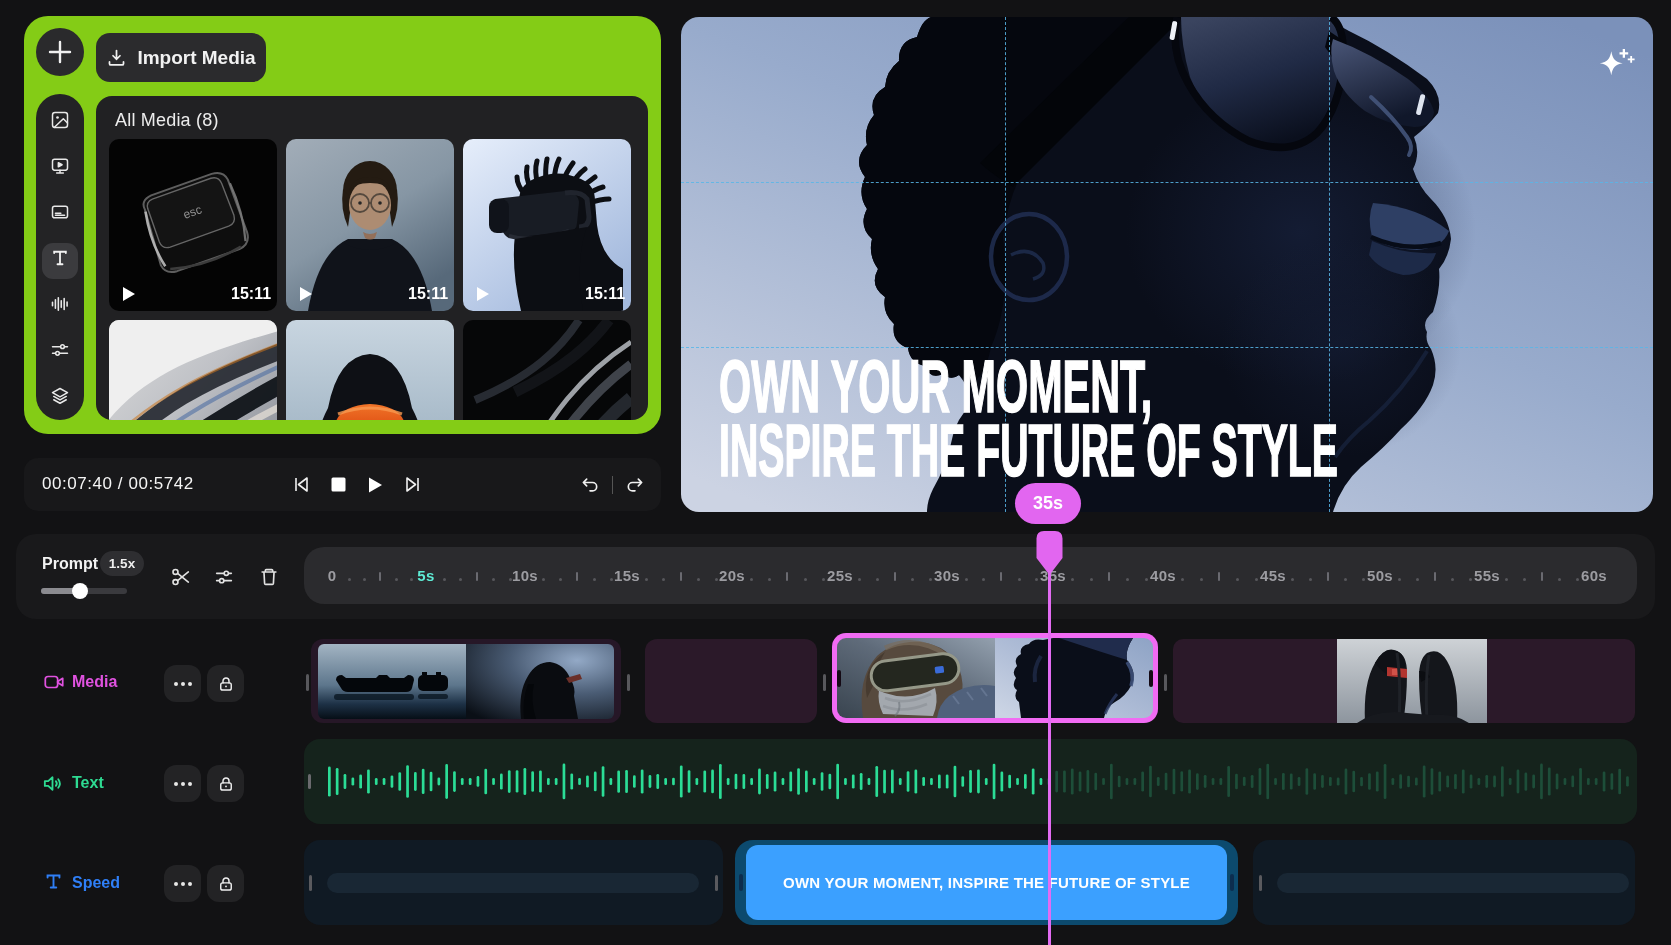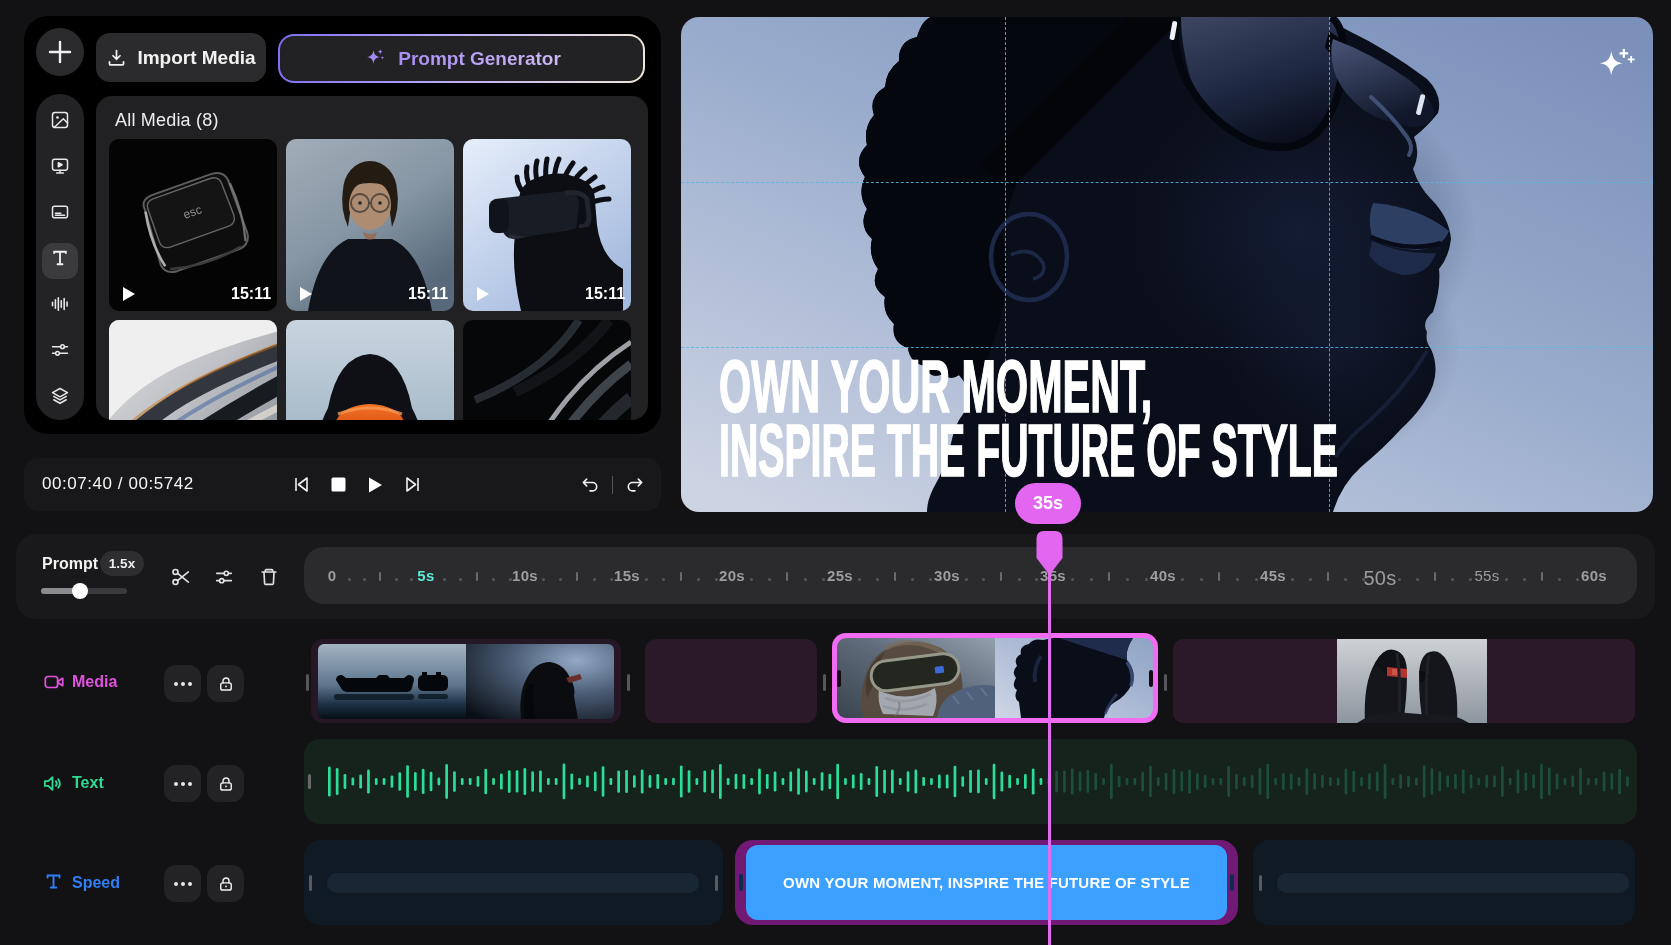--- a/index.html
+++ b/index.html
@@ -1,42 +1,34 @@
 <!DOCTYPE html>
 <html><head><meta charset="utf-8">
 <style>
   * { margin:0; padding:0; box-sizing:border-box; font-family:"Liberation Sans", sans-serif; }
   html,body { width:1671px; height:945px; background:#121214; overflow:hidden; }
   .abs { position:absolute; }
 </style></head>
 <body>
 
-<div class="abs" style="left:24px;top:16px;width:637px;height:418px;background:#000000;border-radius:24px;overflow:hidden">
+<div class="abs" style="left:24px;top:16px;width:637px;height:418px;background:#84cc16;border-radius:24px;overflow:hidden">
 
   <div class="abs" style="left:12px;top:12px;width:48px;height:48px;background:#2a2a2c;border-radius:50%">
     <svg width="48" height="48" viewBox="0 0 48 48">
         <path d="M24 14 V34 M14 24 H34" stroke="#f0f0f0" stroke-width="2.4" stroke-linecap="round"></path>
       </svg>
   </div>
 
   <div class="abs" style="left:72px;top:17px;width:170px;height:49px;background:#2b2b2d;border-radius:14px;display:flex;align-items:center;justify-content:center;gap:10px">
     <svg width="21" height="21" viewBox="0 0 24 24" fill="none" stroke="#f0f0f0" stroke-width="2" stroke-linecap="round" stroke-linejoin="round">
         <path d="M12 4v10m0 0l-4-4m4 4l4-4M4 17v2a1.5 1.5 0 001.5 1.5h13A1.5 1.5 0 0020 19v-2"></path>
       </svg>
     <span style="font-size:19px;font-weight:700;color:#f2f2f2">Import Media</span>
   </div>
 
-  <div class="abs" style="left:254px;top:18px;width:367px;height:49px;border-radius:16px;background:linear-gradient(#222224,#222224) padding-box, linear-gradient(100deg,#7d6ef5,#b9a8f5 45%,#efe8d8) border-box;border:2px solid transparent;display:flex;align-items:center;justify-content:center;gap:11px">
-    <svg width="25" height="25" viewBox="0 0 24 24" fill="#a688f5">
-        <path d="M11 4 C11.7 8.2 13 9.6 17 10.5 C13 11.4 11.7 12.8 11 17 C10.3 12.8 9 11.4 5 10.5 C9 9.6 10.3 8.2 11 4 Z"></path>
-        <path d="M17.5 3 C17.8 4.6 18.4 5.2 20 5.5 C18.4 5.8 17.8 6.4 17.5 8 C17.2 6.4 16.6 5.8 15 5.5 C16.6 5.2 17.2 4.6 17.5 3 Z"></path>
-        <path d="M19.5 9.5 C19.7 10.6 20.1 11 21.2 11.2 C20.1 11.4 19.7 11.8 19.5 12.9 C19.3 11.8 18.9 11.4 17.8 11.2 C18.9 11 19.3 10.6 19.5 9.5 Z"></path>
-      </svg>
-    <span style="font-size:19px;font-weight:700;background:linear-gradient(90deg,#a78df6,#cdb9f2);-webkit-background-clip:text;background-clip:text;color:transparent">Prompt Generator</span>
-  </div>
 
   <div class="abs" style="left:12px;top:78px;width:48px;height:326px;background:#232325;border-radius:24px">
     <div class="abs" style="left:14px;top:16px"><svg width="20" height="20" viewBox="0 0 24 24" fill="none" stroke="#e8e8e8" stroke-width="1.8" stroke-linecap="round" stroke-linejoin="round">
           <rect x="3" y="3" width="18" height="18" rx="3"></rect>
           <circle cx="9" cy="9" r="1.6" fill="#e8e8e8" stroke="none"></circle>
           <path d="M21 15.5 L16 10.5 L5 21"></path>
         </svg></div>
     <div class="abs" style="left:14px;top:62px"><svg width="20" height="20" viewBox="0 0 24 24" fill="none" stroke="#e8e8e8" stroke-width="1.8" stroke-linecap="round" stroke-linejoin="round">
           <rect x="3" y="4" width="18" height="13" rx="2.5"></rect>
           <path d="M10 8 L14.5 10.5 L10 13 Z" fill="#e8e8e8"></path>
@@ -312,22 +304,22 @@
 <span style="position:absolute;left:332px;top:567px;transform:translateX(-50%);font-size:15px;font-weight:600;color:#9c9ca1;letter-spacing:.3px">0</span>
 <span style="position:absolute;left:426px;top:567px;transform:translateX(-50%);font-size:15px;font-weight:600;color:#5eead4;letter-spacing:.3px">5s</span>
 <span style="position:absolute;left:525px;top:567px;transform:translateX(-50%);font-size:15px;font-weight:600;color:#9c9ca1;letter-spacing:.3px">10s</span>
 <span style="position:absolute;left:627px;top:567px;transform:translateX(-50%);font-size:15px;font-weight:600;color:#9c9ca1;letter-spacing:.3px">15s</span>
 <span style="position:absolute;left:732px;top:567px;transform:translateX(-50%);font-size:15px;font-weight:600;color:#9c9ca1;letter-spacing:.3px">20s</span>
 <span style="position:absolute;left:840px;top:567px;transform:translateX(-50%);font-size:15px;font-weight:600;color:#9c9ca1;letter-spacing:.3px">25s</span>
 <span style="position:absolute;left:947px;top:567px;transform:translateX(-50%);font-size:15px;font-weight:600;color:#9c9ca1;letter-spacing:.3px">30s</span>
 <span style="position:absolute;left:1053px;top:567px;transform:translateX(-50%);font-size:15px;font-weight:600;color:#9c9ca1;letter-spacing:.3px">35s</span>
 <span style="position:absolute;left:1163px;top:567px;transform:translateX(-50%);font-size:15px;font-weight:600;color:#9c9ca1;letter-spacing:.3px">40s</span>
 <span style="position:absolute;left:1273px;top:567px;transform:translateX(-50%);font-size:15px;font-weight:600;color:#9c9ca1;letter-spacing:.3px">45s</span>
-<span style="position:absolute;left:1380px;top:567px;transform:translateX(-50%);font-size:20px;font-weight:400;color:#9c9ca1;letter-spacing:.3px">50s</span>
-<span style="position:absolute;left:1487px;top:567px;transform:translateX(-50%);font-size:15px;font-weight:400;color:#9c9ca1;letter-spacing:.3px">55s</span>
+<span style="position:absolute;left:1380px;top:567px;transform:translateX(-50%);font-size:15px;font-weight:700;color:#9c9ca1;letter-spacing:.3px">50s</span>
+<span style="position:absolute;left:1487px;top:567px;transform:translateX(-50%);font-size:15px;font-weight:700;color:#9c9ca1;letter-spacing:.3px">55s</span>
 <span style="position:absolute;left:1594px;top:567px;transform:translateX(-50%);font-size:15px;font-weight:600;color:#9c9ca1;letter-spacing:.3px">60s</span>
 <span style="position:absolute;left:347.7px;top:578px;width:3px;height:3px;background:#57575c;border-radius:50%"></span>
 <span style="position:absolute;left:363.3px;top:578px;width:3px;height:3px;background:#57575c;border-radius:50%"></span>
 <span style="position:absolute;left:379.0px;top:572px;width:2px;height:9px;background:#6a6a70;border-radius:1px"></span>
 <span style="position:absolute;left:394.7px;top:578px;width:3px;height:3px;background:#57575c;border-radius:50%"></span>
 <span style="position:absolute;left:410.3px;top:578px;width:3px;height:3px;background:#57575c;border-radius:50%"></span>
 <span style="position:absolute;left:442.5px;top:578px;width:3px;height:3px;background:#57575c;border-radius:50%"></span>
 <span style="position:absolute;left:459.0px;top:578px;width:3px;height:3px;background:#57575c;border-radius:50%"></span>
 <span style="position:absolute;left:475.5px;top:572px;width:2px;height:9px;background:#6a6a70;border-radius:1px"></span>
 <span style="position:absolute;left:492.0px;top:578px;width:3px;height:3px;background:#57575c;border-radius:50%"></span>
@@ -704,21 +696,21 @@
 <rect x="1618.3" y="768.7" width="2.7" height="25.5" rx="1.3" fill="#1d4e39"></rect>
 <rect x="1626.1" y="776.3" width="2.7" height="10.3" rx="1.3" fill="#1d4e39"></rect>
 </svg>
 <span class="abs" style="left:308px;top:774px;width:3px;height:15px;background:#6a6a6e;border-radius:2px"></span>
 
 <div class="abs" style="left:304px;top:840px;width:419px;height:85px;background:#101a24;border-radius:16px">
   <div class="abs" style="left:23px;top:33px;width:372px;height:20px;background:#192734;border-radius:10px"></div>
   <span class="abs" style="left:5px;top:35px;width:3px;height:16px;background:#5a5a5e;border-radius:2px"></span>
   <span class="abs" style="left:411px;top:35px;width:3px;height:16px;background:#5a5a5e;border-radius:2px"></span>
 </div>
-<div class="abs" style="left:735px;top:840px;width:503px;height:85px;background:#701a75;border-radius:18px">
+<div class="abs" style="left:735px;top:840px;width:503px;height:85px;background:#0c4a6e;border-radius:18px">
   <div class="abs" style="left:11px;top:5px;width:481px;height:75px;background:#3ba0ff;border-radius:12px"></div>
   <span class="abs" style="left:4px;top:34px;width:4px;height:17px;background:#0c2d4e;border-radius:2px"></span>
   <span class="abs" style="left:495px;top:34px;width:4px;height:17px;background:#0c2d4e;border-radius:2px"></span>
   <div class="abs" style="left:0;top:0;width:503px;height:85px;display:flex;align-items:center;justify-content:center">
       <span style="font-size:15px;font-weight:700;color:#fff;letter-spacing:.2px">OWN YOUR MOMENT, INSPIRE THE FUTURE OF STYLE</span>
     </div>
 </div>
 <div class="abs" style="left:1253px;top:840px;width:382px;height:85px;background:#101a24;border-radius:16px">
   <div class="abs" style="left:24px;top:33px;width:352px;height:20px;background:#192734;border-radius:10px"></div>
   <span class="abs" style="left:6px;top:35px;width:3px;height:16px;background:#5a5a5e;border-radius:2px"></span>

